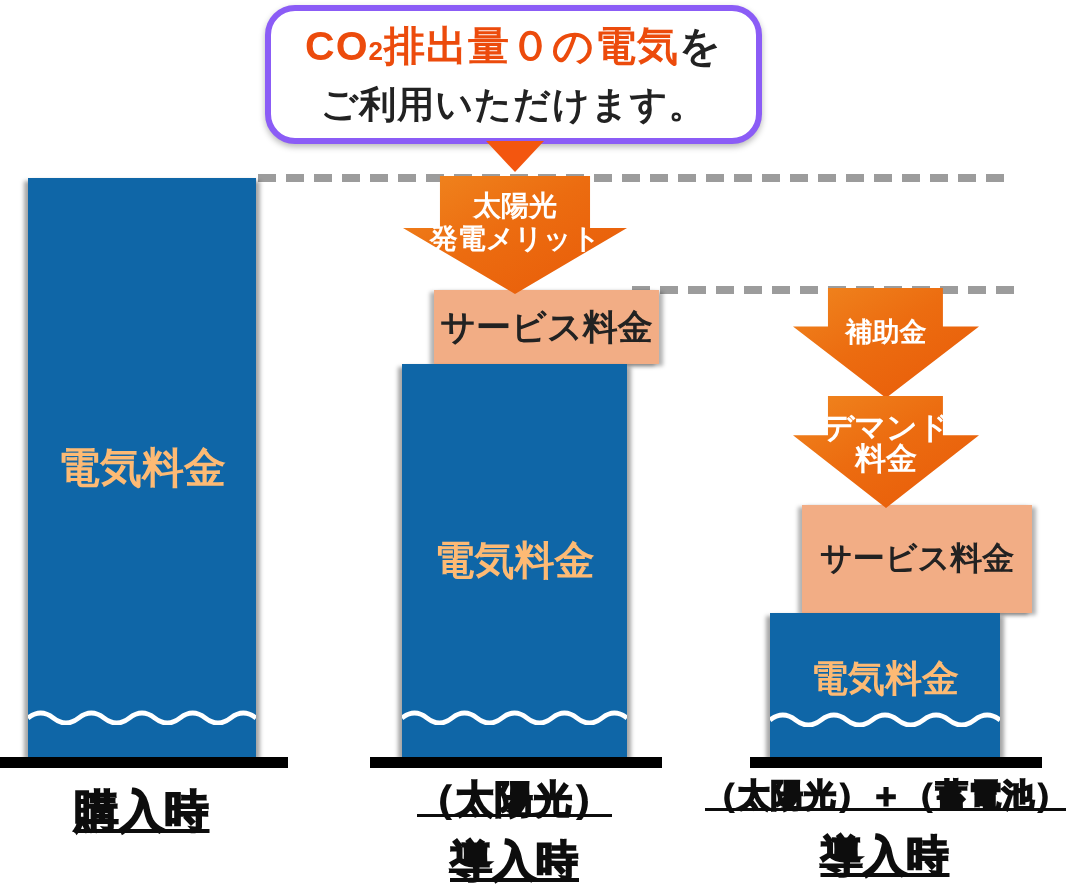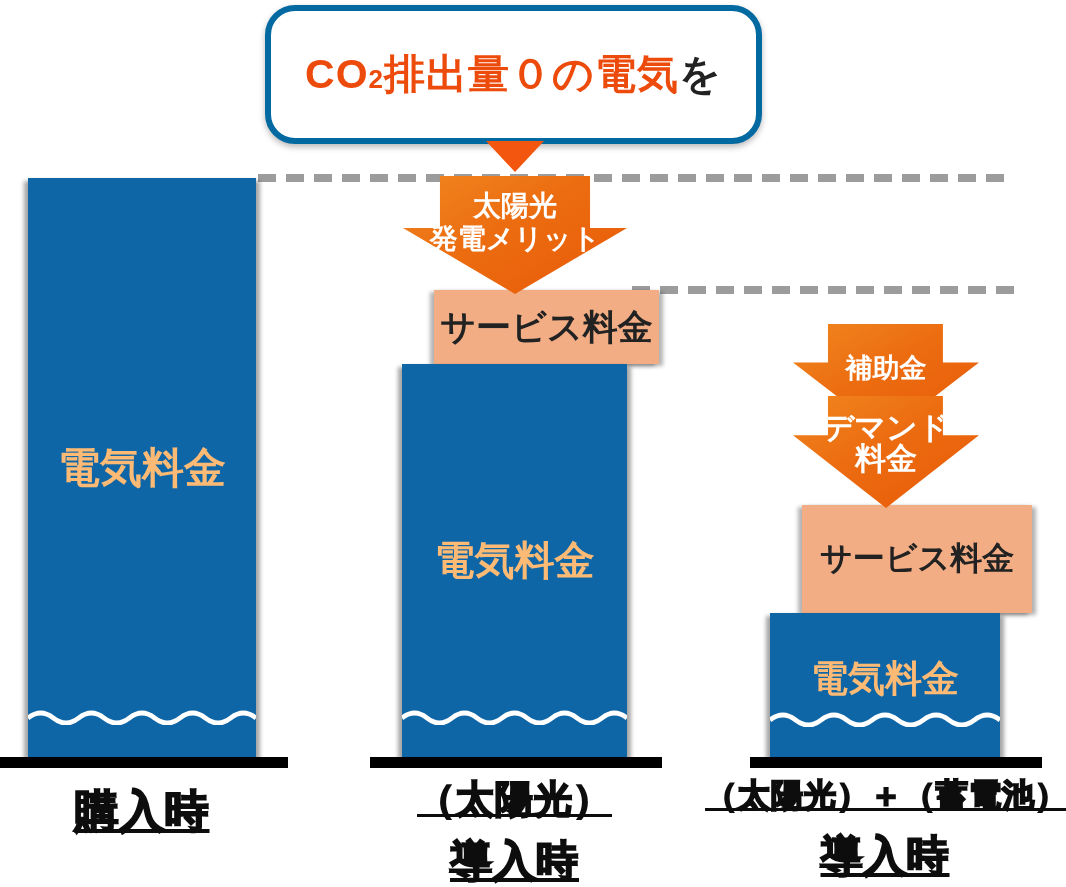--- a/index.html
+++ b/index.html
@@ -14,21 +14,21 @@
     background: #ffffff;
     overflow: hidden;
   }
 
   
   .bubble {
     position: absolute;
     left: 265px; top: 5px;
     width: 497px; height: 139px;
     background: #ffffff;
-    border: 6px solid #0369a1;
+    border: 6px solid #8b5cf6;
     border-radius: 30px;
     box-shadow: 0 3px 6px rgba(0,0,0,.28);
     display: flex; flex-direction: column;
     align-items: center; justify-content: center;
     gap: 6px;
     z-index: 6;
   }
   .bubble-line1 {
     font-size: 41px; font-weight: 800; letter-spacing: 1px;
     color: #ec4b0c; white-space: nowrap;
@@ -105,21 +105,20 @@
     left: 403px; top: 176px; width: 224px; height: 118px;
     clip-path: polygon(16.5% 0, 83.5% 0, 83.5% 44%, 100% 44%, 50% 100%, 0 44%, 16.5% 44%);
     padding-bottom: 26px;
   }
   .arrow-merit .l1 { font-size: 28px; line-height: 34px; }
   .arrow-merit .l2 { font-size: 28px; line-height: 32px; }
   .arrow-subsidy {
     left: 793px; top: 288px; width: 186px; height: 110px;
     clip-path: polygon(18.8% 0, 80.6% 0, 80.6% 35%, 100% 35%, 50% 100%, 0 35%, 18.8% 35%);
     padding-bottom: 22px;
-    margin-top: 36px;
   }
   .arrow-subsidy .l1 { font-size: 27px; }
   .arrow-demand {
     left: 793px; top: 396px; width: 186px; height: 112px;
     clip-path: polygon(18.8% 0, 80.6% 0, 80.6% 35%, 100% 35%, 50% 100%, 0 35%, 18.8% 35%);
     padding-bottom: 18px;
   }
   .arrow-demand .l1, .arrow-demand .l2 { font-size: 31px; line-height: 31px; font-family: Liberation Serif, serif; }
 
   
@@ -140,20 +139,21 @@
   .cat-3 { left: 705px; top: 774px; width: 360px; font-size: 32px; }
   .cat-3 .line2 { font-size: 42px; margin-top: 10px; }
 </style>
 </head>
 <body>
 
 <div class="canvas">
 
   <div class="bubble">
     <div class="bubble-line1"><span>CO</span><span class="sub">2</span><span>排出量０の電気</span><span class="tail-char">を</span></div>
+    <div class="bubble-line2">ご利用いただけます。</div>
   </div>
   <div class="bubble-tail"></div>
 
   <div class="dash-line dash-1"></div>
   <div class="dash-line dash-2"></div>
 
   <div class="bar-seg seg-blue" style="left:28px; top:178px; width:228px; height:579px;">
     <span class="seg-label" style="font-size:42px;">電気料金</span>
     <svg class="wave" style="bottom:32px;" viewBox="0 0 252 20" preserveAspectRatio="none">
       <path d="M0 13 Q14 3 28 13 T56 13 T84 13 T112 13 T140 13 T168 13 T196 13 T224 13 T252 13" fill="none" stroke="#ffffff" stroke-width="5"></path>

